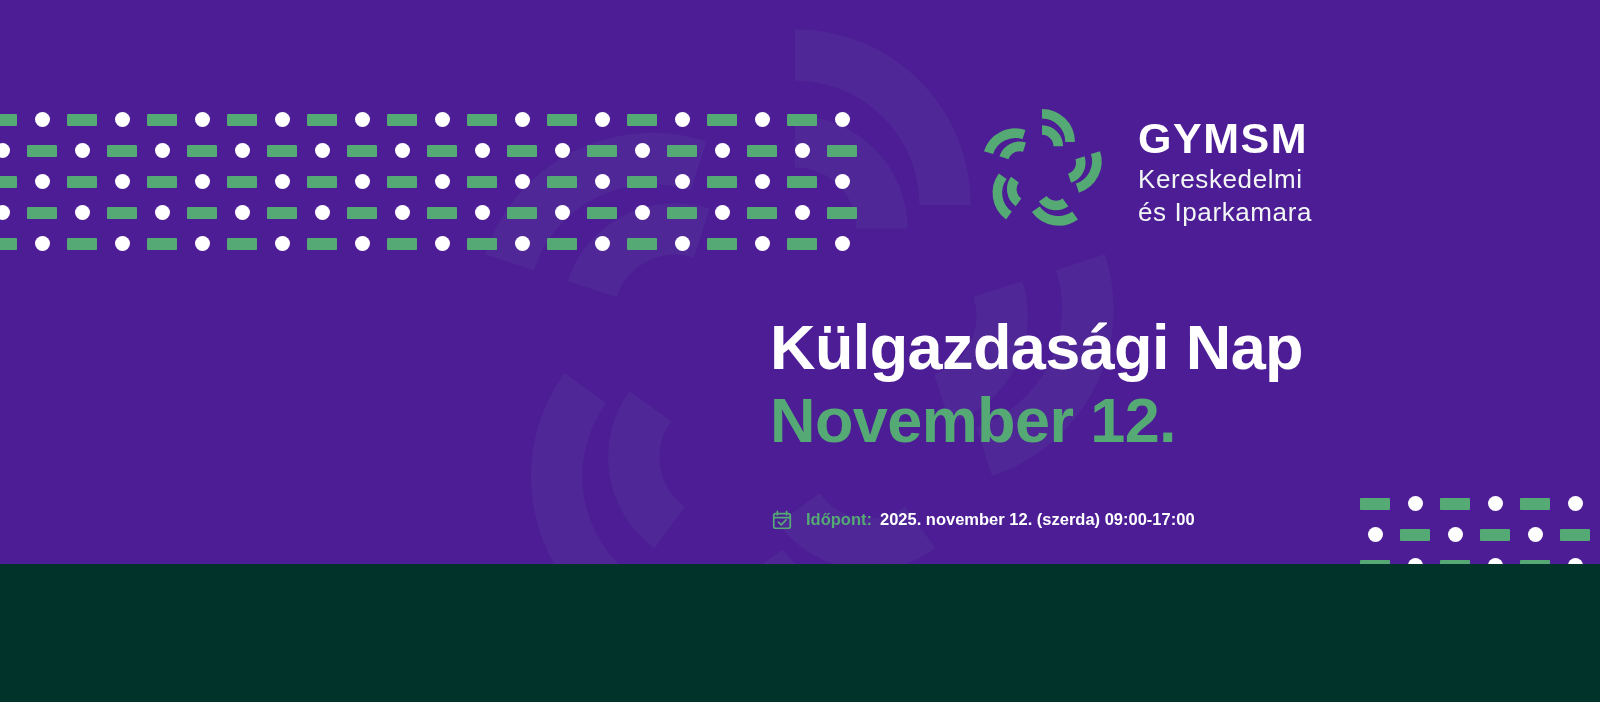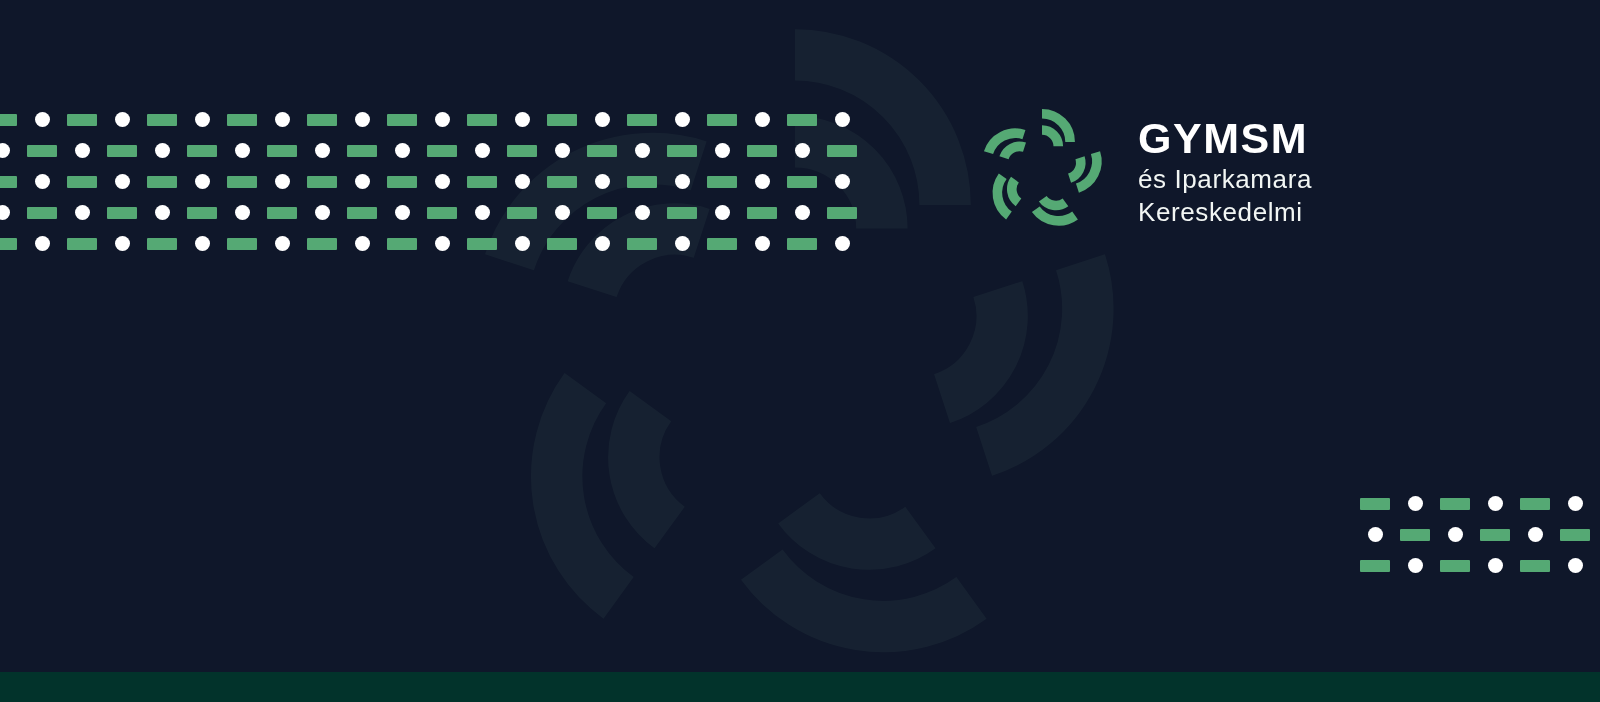--- a/index.html
+++ b/index.html
@@ -7,22 +7,22 @@
   html, body {
     width: 1600px; height: 702px;
     overflow: hidden;
     background: #02332b;
     font-family: "Liberation Sans", sans-serif;
   }
 
   .banner {
     position: relative;
     width: 1600px;
-    height: 672px;
-    background: #0f172a;
+    height: 564px;
+    background: #4c1d95;
     overflow: hidden;
   }
 
   
   .watermark {
     position: absolute;
     left: 400px;
     top: -40px;
     width: 790px;
     height: 790px;
@@ -322,25 +322,42 @@
           </g>
           <g transform="rotate(288 100 100)">
             <path d="M 100 24 A 38 38 0 0 1 138 62"></path>
             <path d="M 100 46 A 22 22 0 0 1 122 68"></path>
           </g>
         </g>
       </svg>
     </div>
     <div class="logo-words">
       <div class="brand">GYMSM</div>
+      <div class="sub">Kereskedelmi</div>
       <div class="sub">és Iparkamara</div>
-      <div class="sub">Kereskedelmi</div>
     </div>
   </div>
 
+  <div class="headline">
+    <div class="line1">Külgazdasági Nap</div>
+    <div class="line2">November 12.</div>
+  </div>
 
   <div class="meta">
 
+    <div class="meta-row">
+      <span class="meta-icon">
+        <svg width="22" height="22" viewBox="0 0 24 24" fill="none" stroke="#55a974" stroke-width="1.9" stroke-linecap="round" stroke-linejoin="round">
+          <rect x="3" y="5" width="18" height="16" rx="2"></rect>
+          <line x1="7" y1="2.6" x2="7" y2="6.4"></line>
+          <line x1="17" y1="2.6" x2="17" y2="6.4"></line>
+          <line x1="3" y1="9.3" x2="21" y2="9.3"></line>
+          <polyline points="8,14.4 11.2,17.4 16.4,12"></polyline>
+        </svg>
+      </span>
+      <span class="meta-label">Időpont:</span>
+      <span class="meta-value">2025. november 12. (szerda) 09:00-17:00</span>
+    </div>
 
 
   </div>
 
 </div>
 
 </body></html>

